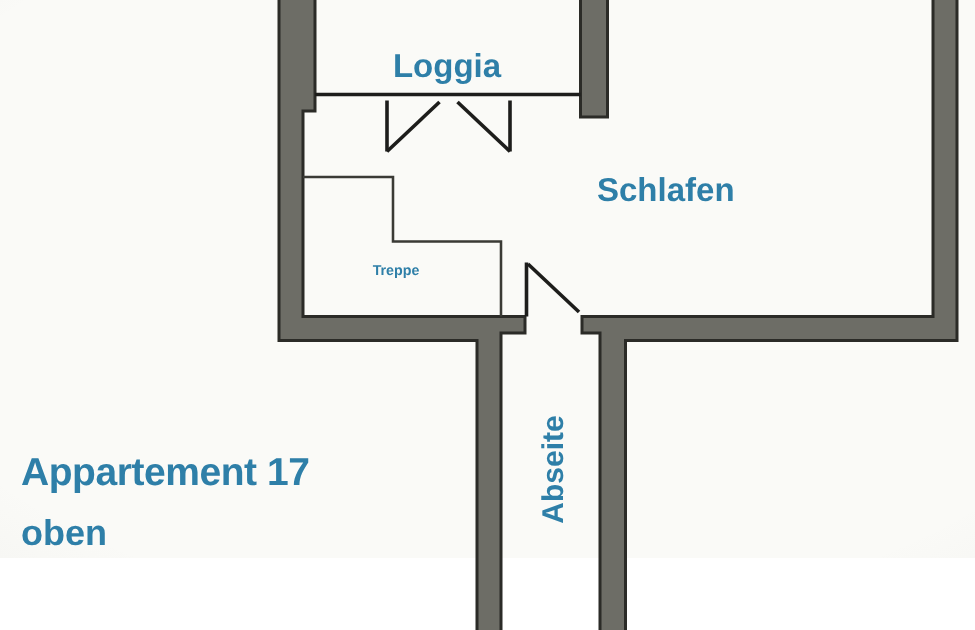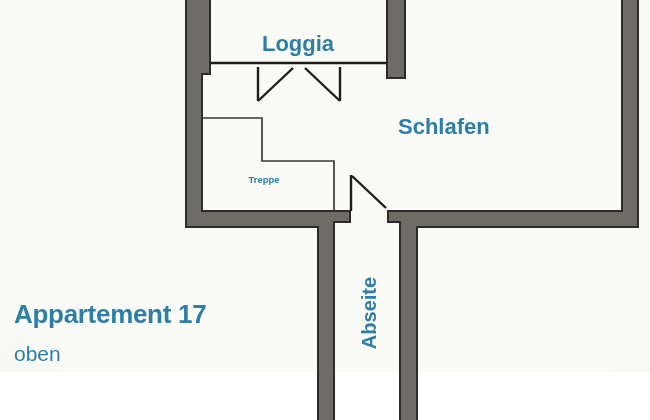--- a/index.html
+++ b/index.html
@@ -52,22 +52,22 @@
     color: var(--label_teal, #2e7fa8);
   }
   .title-block .title {
     font-size: 26px;
     font-weight: 700;
     letter-spacing: -0.3px;
     line-height: 1.1;
   }
   .title-block .subtitle {
     margin-top: 13px;
-    font-size: 21px;
-    font-weight: 400;
+    font-size: 24px;
+    font-weight: 700;
   }
 </style>
 </head>
 <body>
 
 <div class="stage">
 
   <svg class="plan" width="650" height="420" viewBox="0 0 650 420">
 
     <path class="wall" d="M186,-4 L210,-4 L210,74 L202,74 L202,211 L350,211 L350,222 L334,222 L334,422 L318,422 L318,227 L186,227 Z"></path>

